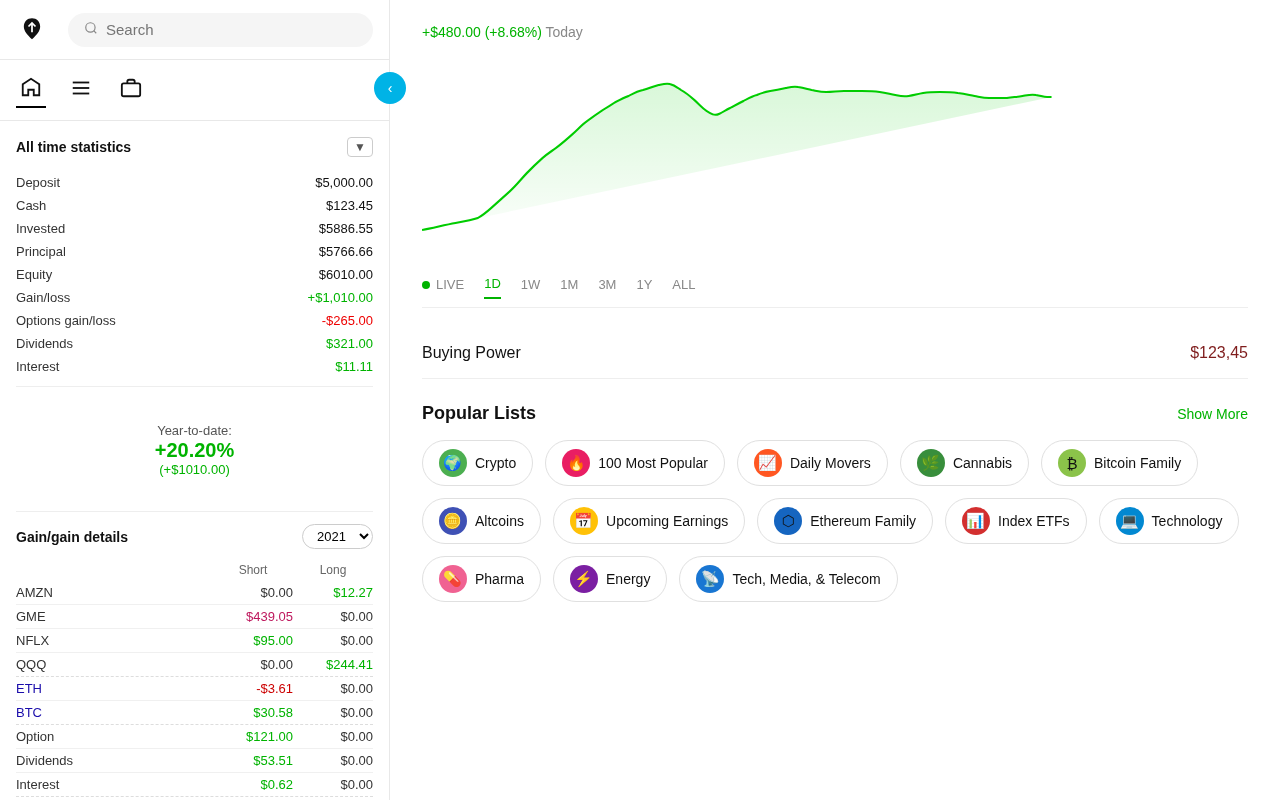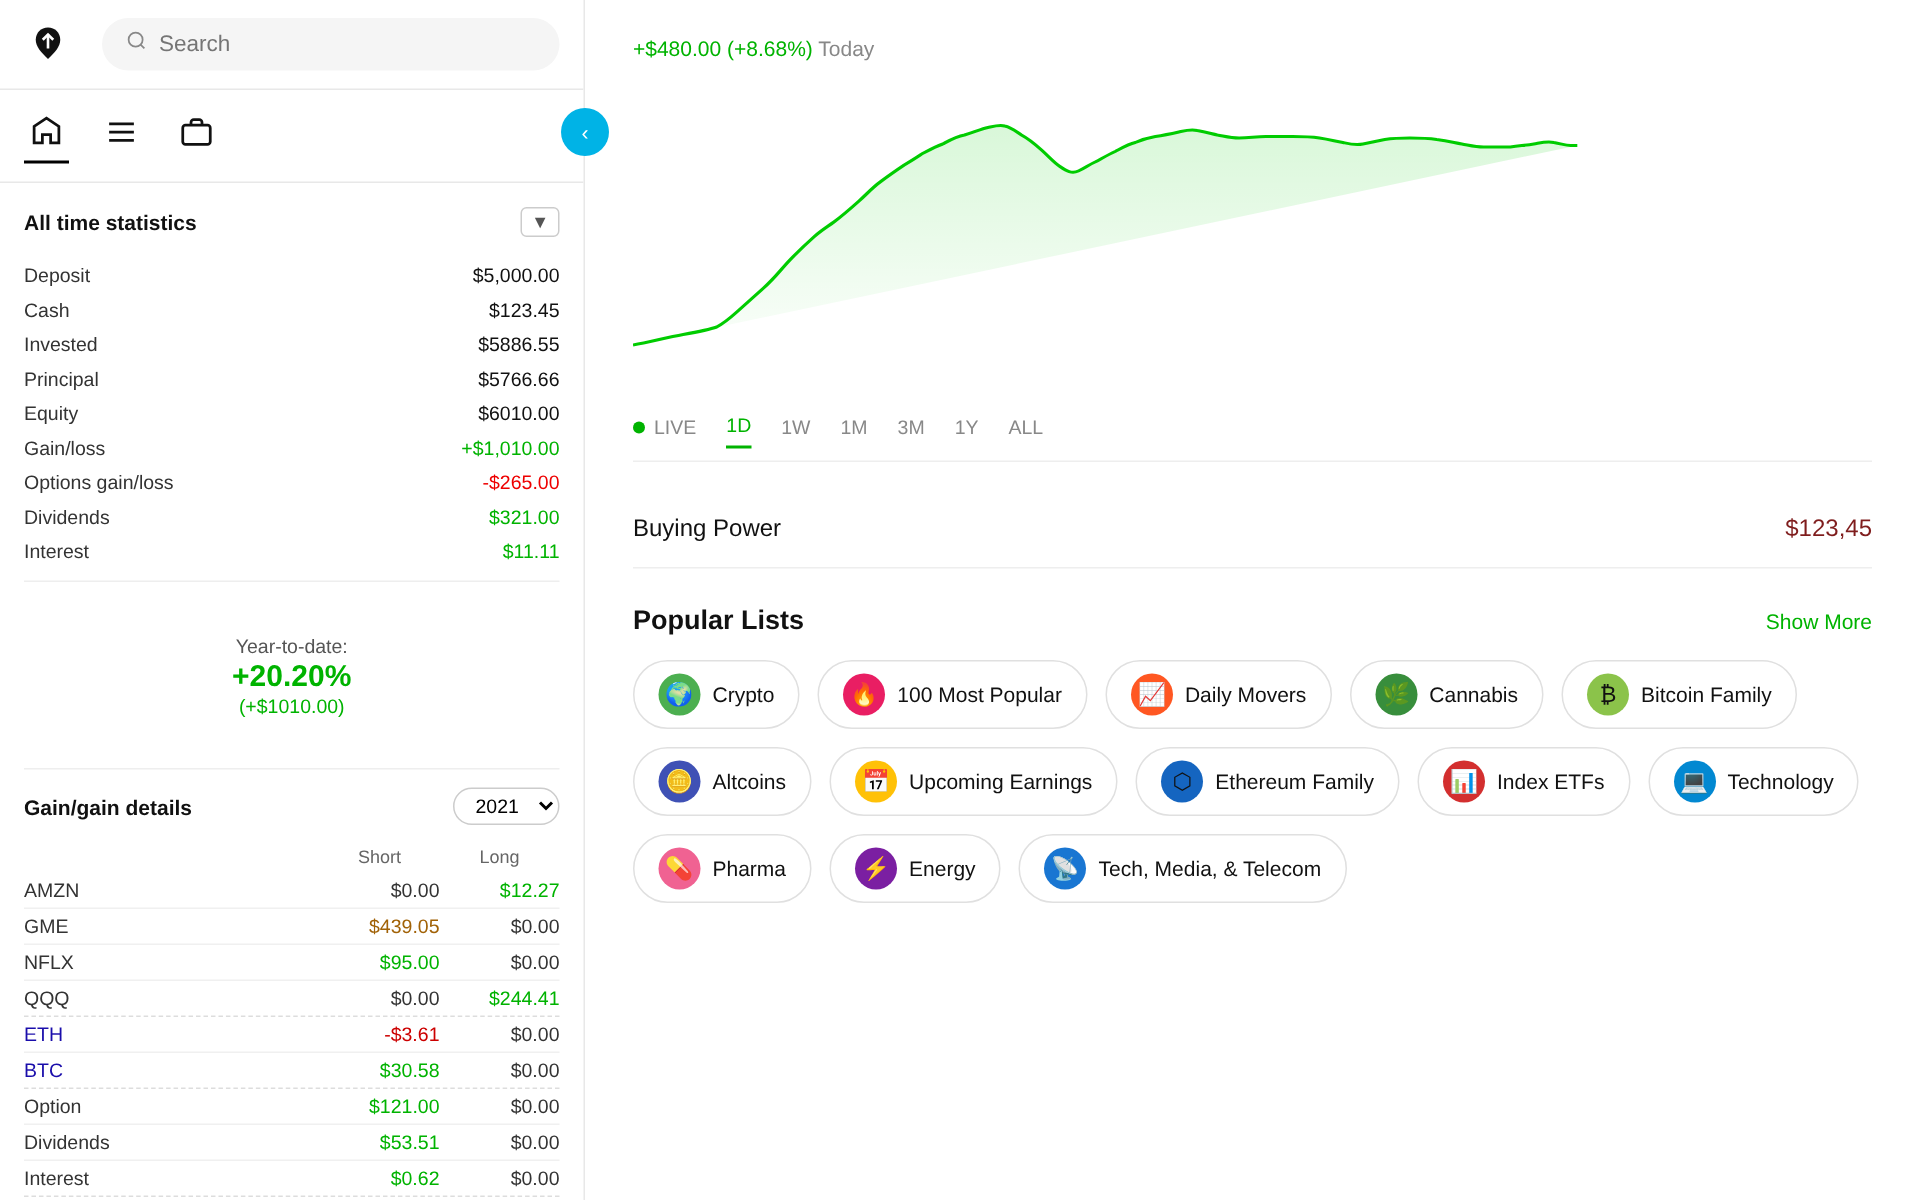--- a/index.html
+++ b/index.html
@@ -437,21 +437,21 @@
         <span>Long</span>
       </div>
       <div id="table-rows">
           <div class="table-row">
       <span class="col-name" style="color:#333">AMZN</span>
       <span style="text-align:right; color:#333">$0.00</span>
       <span style="text-align:right; color:#00b300">$12.27</span>
     </div>
           <div class="table-row">
       <span class="col-name" style="color:#333">GME</span>
-      <span style="text-align:right; color:#a16207">$439.05</span>
+      <span style="text-align:right; color:#be185d">$439.05</span>
       <span style="text-align:right; color:#333">$0.00</span>
     </div>
           <div class="table-row">
       <span class="col-name" style="color:#333">NFLX</span>
       <span style="text-align:right; color:#00b300">$95.00</span>
       <span style="text-align:right; color:#333">$0.00</span>
     </div>
           <div class="table-row dashed-row">
       <span class="col-name" style="color:#333">QQQ</span>
       <span style="text-align:right; color:#333">$0.00</span>

